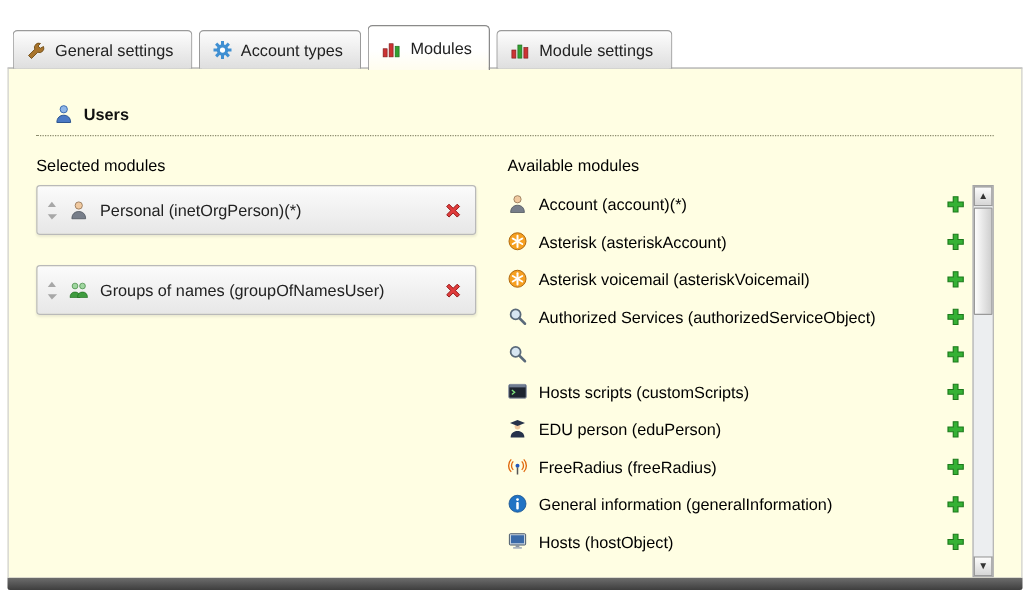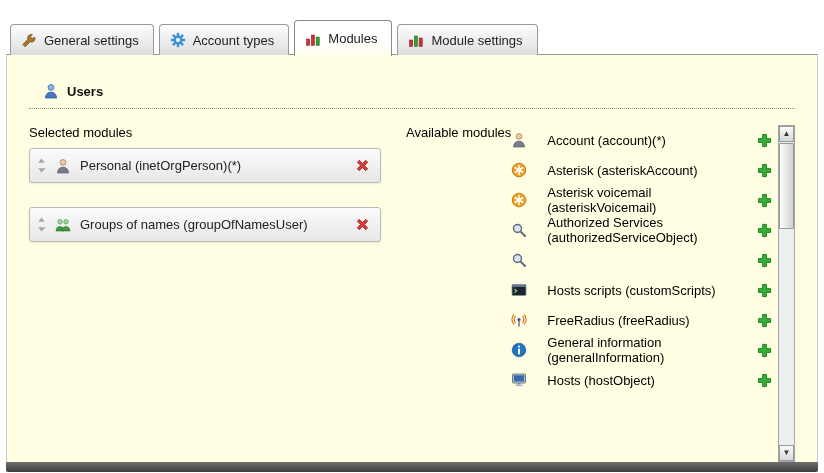--- a/index.html
+++ b/index.html
@@ -32,37 +32,37 @@
     padding: 6px 22px 4px 22px; overflow: hidden; position: relative;
   }
 
   .users-header {
     display: flex; align-items: center; gap: 8px; font-weight: bold;
     padding: 22px 0 9px 14px; border-bottom: 1px dotted #8c8c6e;
   }
 
   .columns { display: flex; margin-top: 16px; }
   .col-left { width: 377px; flex: 0 0 377px; }
-  .col-right { flex: 1; display: flex; flex-direction: row; height: 337px; }
+  .col-right { flex: 1; display: flex; flex-direction: column; height: 337px; }
   .col-title { margin: 0 0 8px 0; color: #000; }
 
   
   .sel-row {
     display: flex; align-items: center; gap: 9px;
-    width: 352px; height: 35px; padding: 0 10px 0 7px; margin-bottom: 24px;
+    width: 352px; height: 40px; padding: 0 10px 0 7px; margin-bottom: 24px;
     border: 1px solid #b9b9b9; border-radius: 3px;
     background: linear-gradient(#fbfbfb, #e7e7e7);
     box-shadow: 0 1px 2px rgba(0,0,0,.08); cursor: move;
   }
   .sel-row .label { flex: 1; color: #222; }
 
   
   .avail { display: flex; flex: 1; min-height: 0; }
   .avail-list { flex: 1; padding-right: 6px; }
-  .avail-row { display: flex; align-items: center; gap: 20px; height: 30px; }
+  .avail-row { display: flex; align-items: center; gap: 9px; height: 30px; }
   .avail-row .label { color: #000; }
   .spacer { flex: 1; }
 
   .iconbtn {
     background: none; border: none; padding: 0; width: 16px; height: 16px;
     display: flex; align-items: center; justify-content: center; cursor: pointer; flex: 0 0 16px;
   }
 
   
   .scrollbar { width: 17px; flex: 0 0 17px; display: flex; flex-direction: column; background: #ededed; border: 1px solid #a5a5a5; }
@@ -298,20 +298,36 @@
             </span>
             <span class="label">Hosts scripts (customScripts)</span>
             <span class="spacer"></span>
             <button class="iconbtn">
               <svg width="15" height="15" viewBox="0 0 16 16">
                   <path d="M6 1.5h4V6h4.5v4H10v4.5H6V10H1.5V6H6z" fill="#35b135" stroke="#1d7a1d" stroke-width="1"></path>
                 </svg>
             </button>
           </div>
 
+          <div class="avail-row">
+            <span class="icon16">
+              <svg width="16" height="16" viewBox="0 0 16 16">
+                  <circle cx="8" cy="6.2" r="2.3" fill="#f0c9a0"></circle>
+                  <path d="M2.5 15c0-3.4 2.4-5.2 5.5-5.2s5.5 1.8 5.5 5.2z" fill="#26324a"></path>
+                  <path d="M8 1l6 2.4L8 5.8 2 3.4z" fill="#26324a"></path>
+                </svg>
+            </span>
+            <span class="label">EDU person (eduPerson)</span>
+            <span class="spacer"></span>
+            <button class="iconbtn">
+              <svg width="15" height="15" viewBox="0 0 16 16">
+                  <path d="M6 1.5h4V6h4.5v4H10v4.5H6V10H1.5V6H6z" fill="#35b135" stroke="#1d7a1d" stroke-width="1"></path>
+                </svg>
+            </button>
+          </div>
 
           <div class="avail-row">
             <span class="icon16">
               <svg width="16" height="16" viewBox="0 0 16 16">
                   <circle cx="8" cy="7.5" r="1.6" fill="#2255bb"></circle>
                   <path d="M4.6 10.9a4.8 4.8 0 010-6.8M3 12.5a7 7 0 010-10" stroke="#e06a10" stroke-width="1.1" fill="none"></path>
                   <path d="M11.4 4.1a4.8 4.8 0 010 6.8M13 2.5a7 7 0 010 10" stroke="#e06a10" stroke-width="1.1" fill="none"></path>
                   <line x1="8" y1="9" x2="8" y2="14.5" stroke="#555" stroke-width="1.2"></line>
                 </svg>
             </span>

